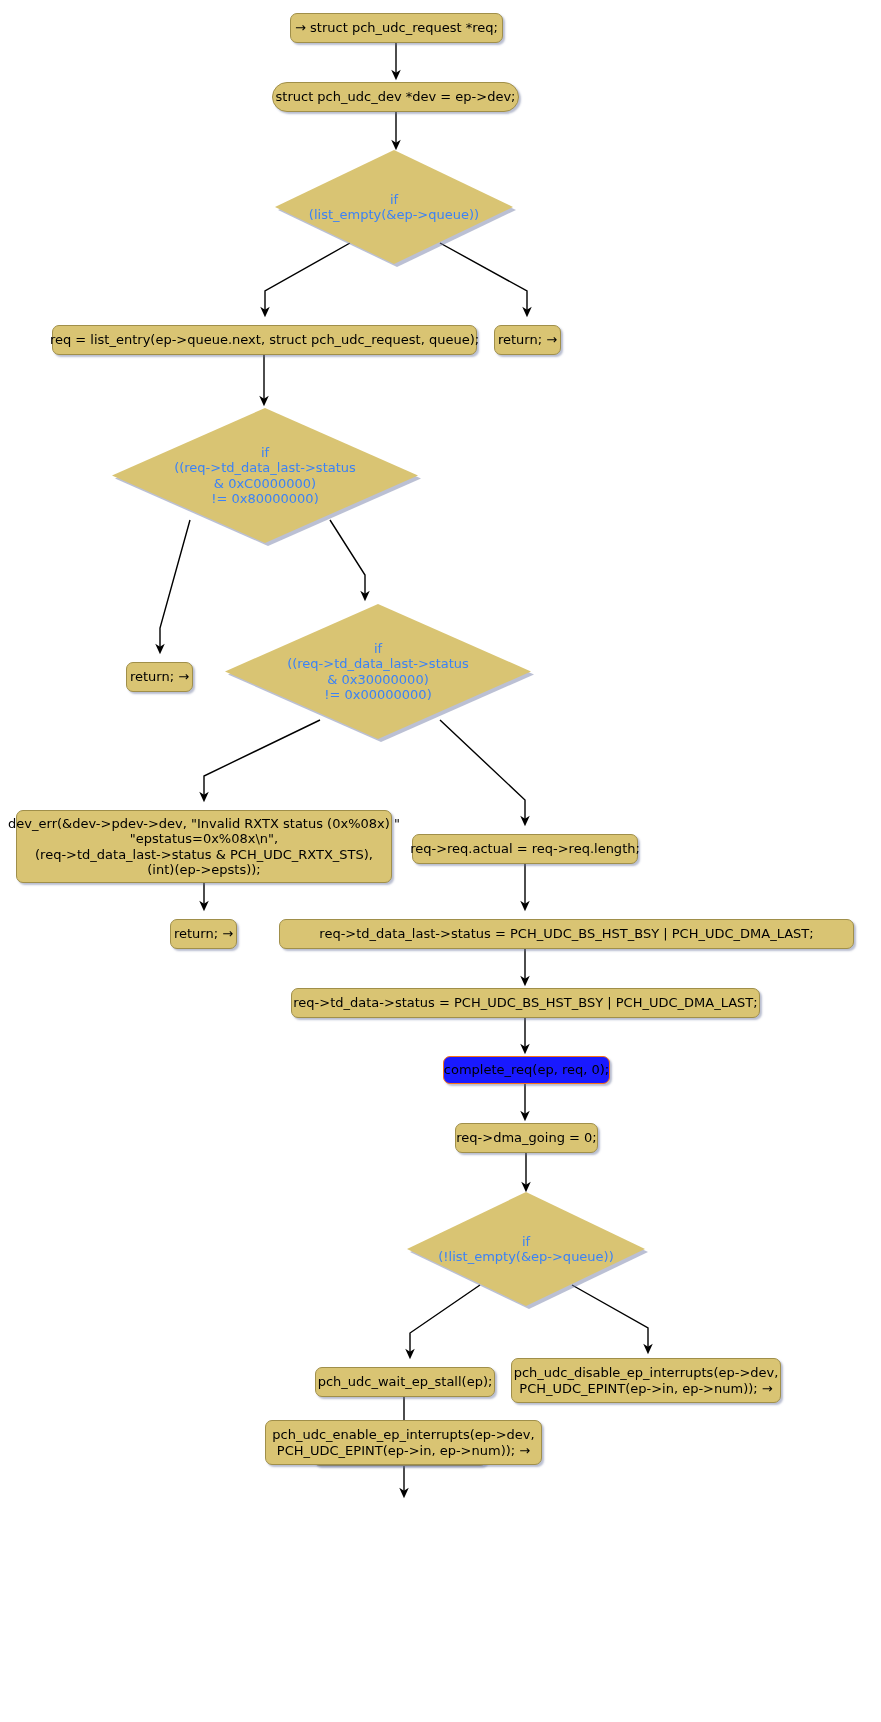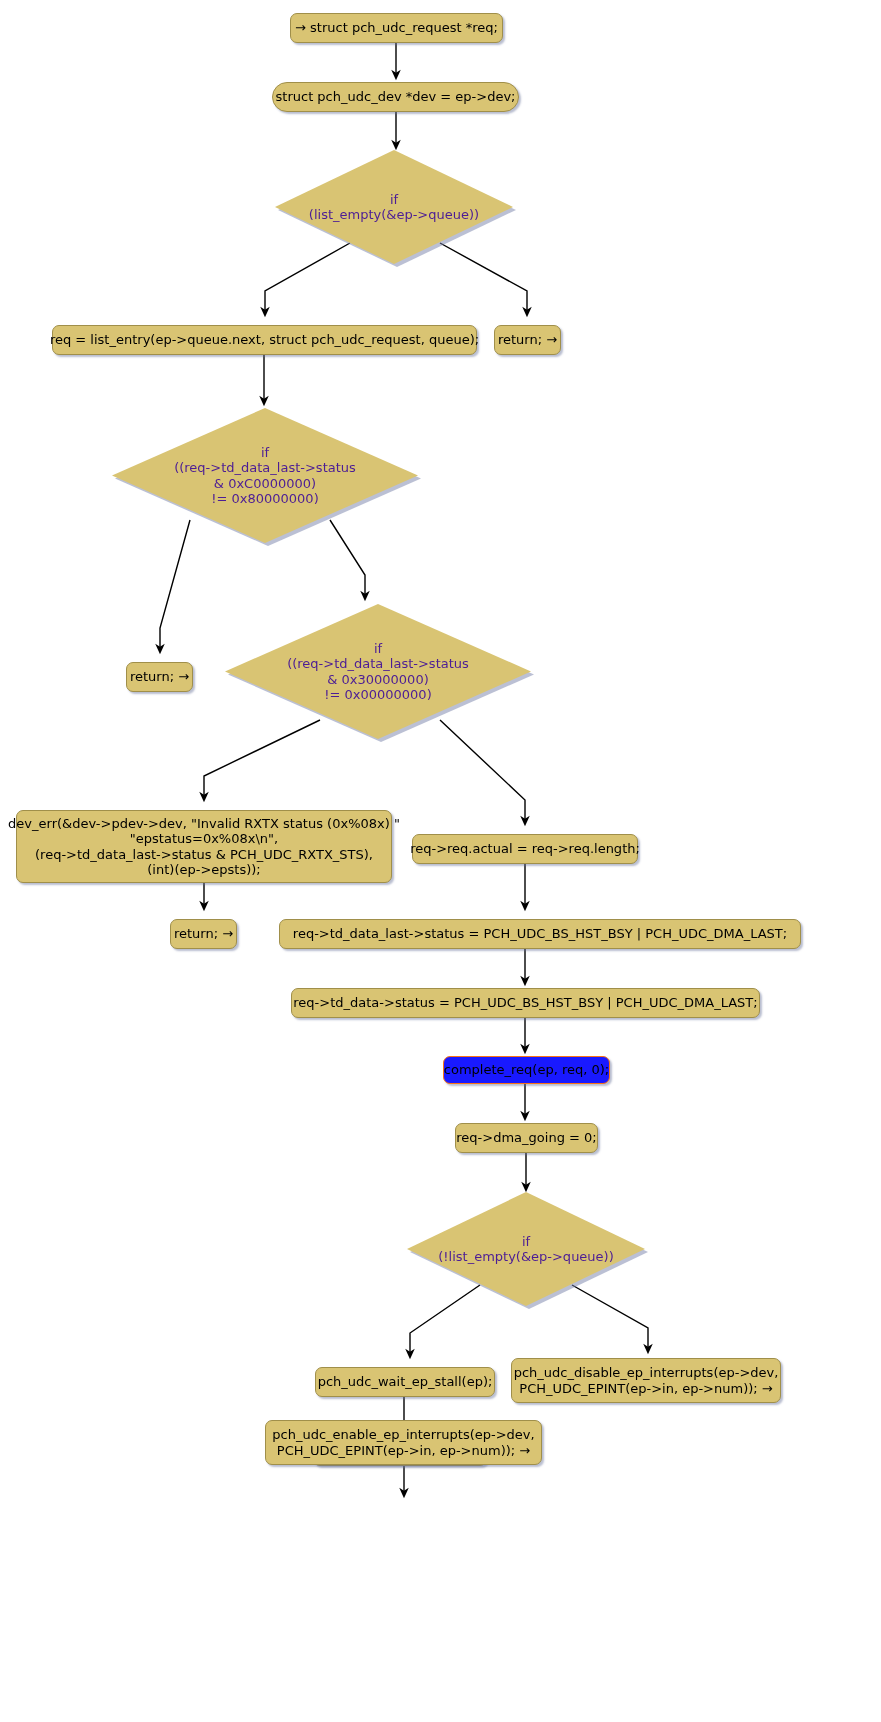--- a/index.html
+++ b/index.html
@@ -82,21 +82,21 @@
     width: 100%;
     height: 100%;
     display: flex;
     align-items: center;
     justify-content: center;
     text-align: center;
     white-space: pre;
     font-size: 13px;
     line-height: 1.18;
     z-index: 2;
-    color: #4c1d95;
+    color: #3b82f6;
   }
 </style>
 </head>
 <body>
 
 <div id="canvas">
   <svg class="edges" width="881" height="1722" viewBox="0 0 881 1722">
     <defs>
       <marker id="arrowhead" markerWidth="9" markerHeight="9" refX="4.2" refY="4.2" orient="auto" markerUnits="strokeWidth">
         <path d="M 0.4,0.8 L 8,4.2 L 0.4,7.6 L 2.6,4.2 Z" fill="#000000"></path>
@@ -151,21 +151,21 @@
 ((req-&gt;td_data_last-&gt;status
 &amp; 0x30000000)
 != 0x00000000)</div>
       </div>
       <div class="node box" style="left: 16px; top: 810px; width: 376px; height: 73px;">dev_err(&amp;dev-&gt;pdev-&gt;dev, "Invalid RXTX status (0x%08x) "
 "epstatus=0x%08x\n",
 (req-&gt;td_data_last-&gt;status &amp; PCH_UDC_RXTX_STS),
 (int)(ep-&gt;epsts));</div>
       <div class="node box" style="left: 412px; top: 834px; width: 226px; height: 30px;">req-&gt;req.actual = req-&gt;req.length;</div>
       <div class="node box" style="left: 170px; top: 919px; width: 67px; height: 30px;">return; →</div>
-      <div class="node box" style="left: 279px; top: 919px; width: 522px; height: 30px;">req-&gt;td_data_last-&gt;status = PCH_UDC_BS_HST_BSY | PCH_UDC_DMA_LAST;</div>
+      <div class="node box" style="left: 279px; top: 919px; width: 575px; height: 30px;">req-&gt;td_data_last-&gt;status = PCH_UDC_BS_HST_BSY | PCH_UDC_DMA_LAST;</div>
       <div class="node box" style="left: 291px; top: 988px; width: 469px; height: 30px;">req-&gt;td_data-&gt;status = PCH_UDC_BS_HST_BSY | PCH_UDC_DMA_LAST;</div>
       <div class="node box highlight" style="left: 443px; top: 1056px; width: 167px; height: 28px;">complete_req(ep, req, 0);</div>
       <div class="node box" style="left: 455px; top: 1123px; width: 143px; height: 30px;">req-&gt;dma_going = 0;</div>
       <div class="diamond-wrap" style="left: 407px; top: 1192px; width: 238px; height: 114px;">
         <div class="diamond-shadow"></div>
         <div class="diamond-face"></div>
         <div class="diamond-label">if
 (!list_empty(&amp;ep-&gt;queue))</div>
       </div>
       <div class="node box" style="left: 315px; top: 1367px; width: 180px; height: 30px;">pch_udc_wait_ep_stall(ep);</div>

